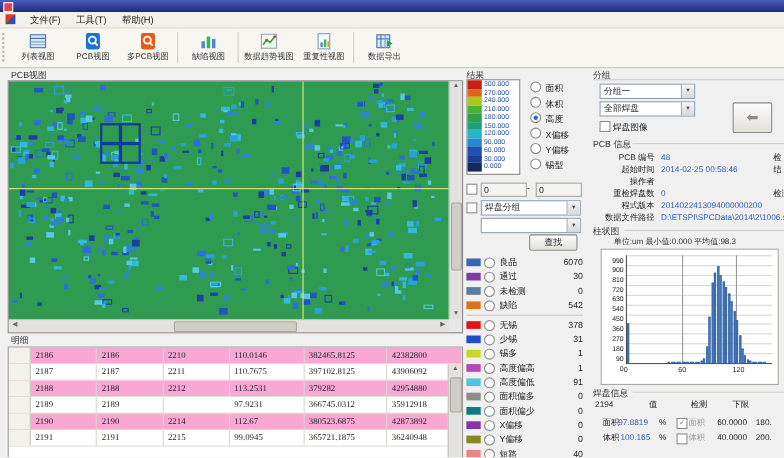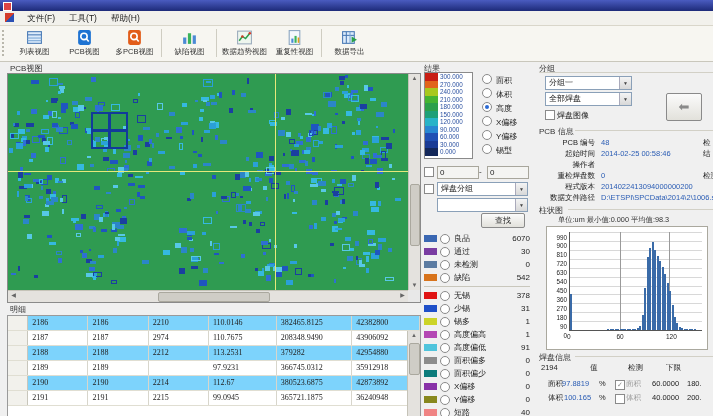--- a/index.html
+++ b/index.html
@@ -29,21 +29,21 @@
   .sb-h{position:absolute;left:0;bottom:0;width:400px;height:11px;background:#e4e2de;border-top:1px solid #c5c3b8;}
   .sb-thumb{position:absolute;background:#cfcdc6;border:1px solid #aaa89e;border-radius:2px;}
   .sb-arrow{position:absolute;font-size:6px;color:#666;line-height:9px;text-align:center;width:11px;}
   
   #detail-table{position:absolute;left:7px;top:315px;width:412px;height:101px;border:1px solid #9a9a9a;background:#fff;overflow:hidden;}
   .dt-row{display:flex;height:14px;line-height:14px;}
   .dt-head{background:linear-gradient(#fcfcfa,#e6e5df);border-bottom:1px solid #b5b3a8;height:15px;line-height:15px;}
   .dt-cell{border-right:1px solid #d8d6cc;padding-left:4px;font-family:"Liberation Serif",serif;font-size:8px;color:#222;overflow:hidden;white-space:nowrap;}
   .dt-head .dt-cell{text-align:center;padding-left:0;font-family:"Liberation Serif",serif;}
   .dt-rowhead{width:16px;border-right:1px solid #c8c6bb;background:#f2f1ec;}
-  .dt-row.alt{background:#7dd3fc;}
+  .dt-row.alt{background:#f9a8d4;}
   .dt-row.norm{background:#fff;}
   .dt-row:not(.dt-head){border-bottom:1px solid #e0deD2;}
   #dt-scroll{position:absolute;right:0;top:15px;width:12px;height:86px;background:#e4e2de;border-left:1px solid #c5c3b8;}
   
   #scale-box{position:absolute;left:424px;top:72px;width:47px;height:85px;background:#fff;border:1px solid #8a8a8a;}
   .scale-row{display:flex;height:7.5px;}
   .scale-color{width:13px;height:7.5px;}
   .scale-lbl{font-size:6.3px;line-height:7.5px;color:#2a50a0;padding-left:2px;}
   .radio{display:inline-block;width:8px;height:8px;border:1px solid #8a8a8a;border-radius:50%;background:#fff;vertical-align:-1px;margin-right:4px;position:relative;}
   .radio.sel::after{content:"";position:absolute;left:2px;top:2px;width:4px;height:4px;border-radius:50%;background:#2a6ad4;}
@@ -657,23 +657,23 @@
           <div class="dt-cell" style="width: 58px;">2186</div>
           <div class="dt-cell" style="width: 58px;">2210</div>
           <div class="dt-cell" style="width: 66px;">110.0146</div>
           <div class="dt-cell" style="width: 74px;">382465.8125</div>
           <div class="dt-cell" style="width: 66px;">42382800</div>
         </div>
         <div class="dt-row norm">
           <div class="dt-cell dt-rowhead" style="width: 16px;"></div>
           <div class="dt-cell" style="width: 58px;">2187</div>
           <div class="dt-cell" style="width: 58px;">2187</div>
-          <div class="dt-cell" style="width: 58px;">2974</div>
+          <div class="dt-cell" style="width: 58px;">2211</div>
           <div class="dt-cell" style="width: 66px;">110.7675</div>
-          <div class="dt-cell" style="width: 74px;">208348.9490</div>
+          <div class="dt-cell" style="width: 74px;">397102.8125</div>
           <div class="dt-cell" style="width: 66px;">43906092</div>
         </div>
         <div class="dt-row alt">
           <div class="dt-cell dt-rowhead" style="width: 16px;"></div>
           <div class="dt-cell" style="width: 58px;">2188</div>
           <div class="dt-cell" style="width: 58px;">2188</div>
           <div class="dt-cell" style="width: 58px;">2212</div>
           <div class="dt-cell" style="width: 66px;">113.2531</div>
           <div class="dt-cell" style="width: 74px;">379282</div>
           <div class="dt-cell" style="width: 66px;">42954880</div>

